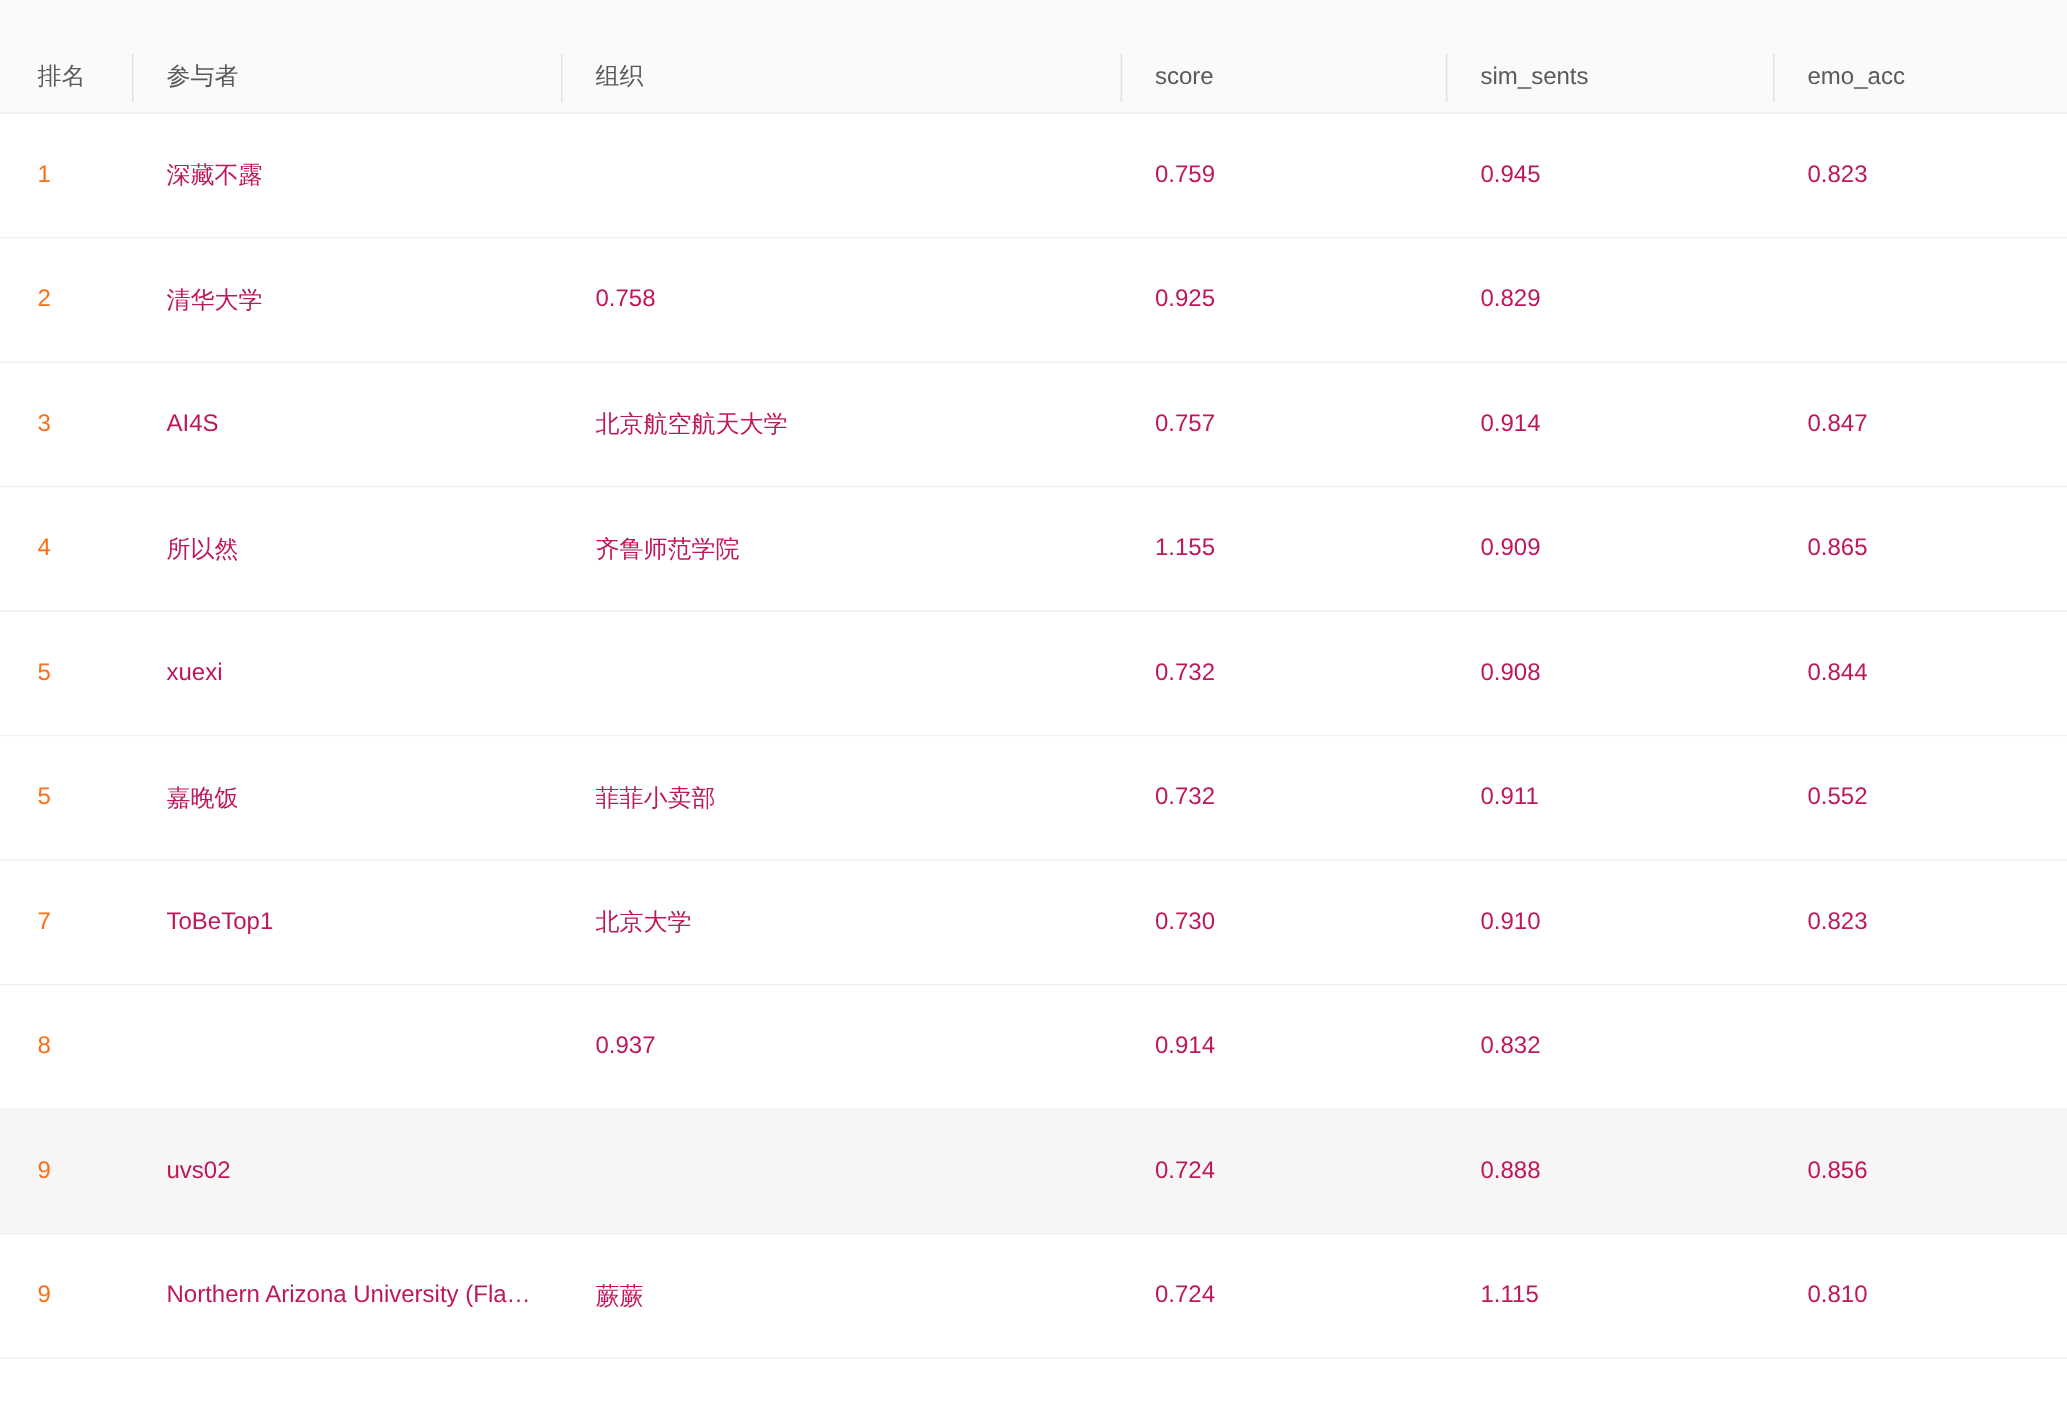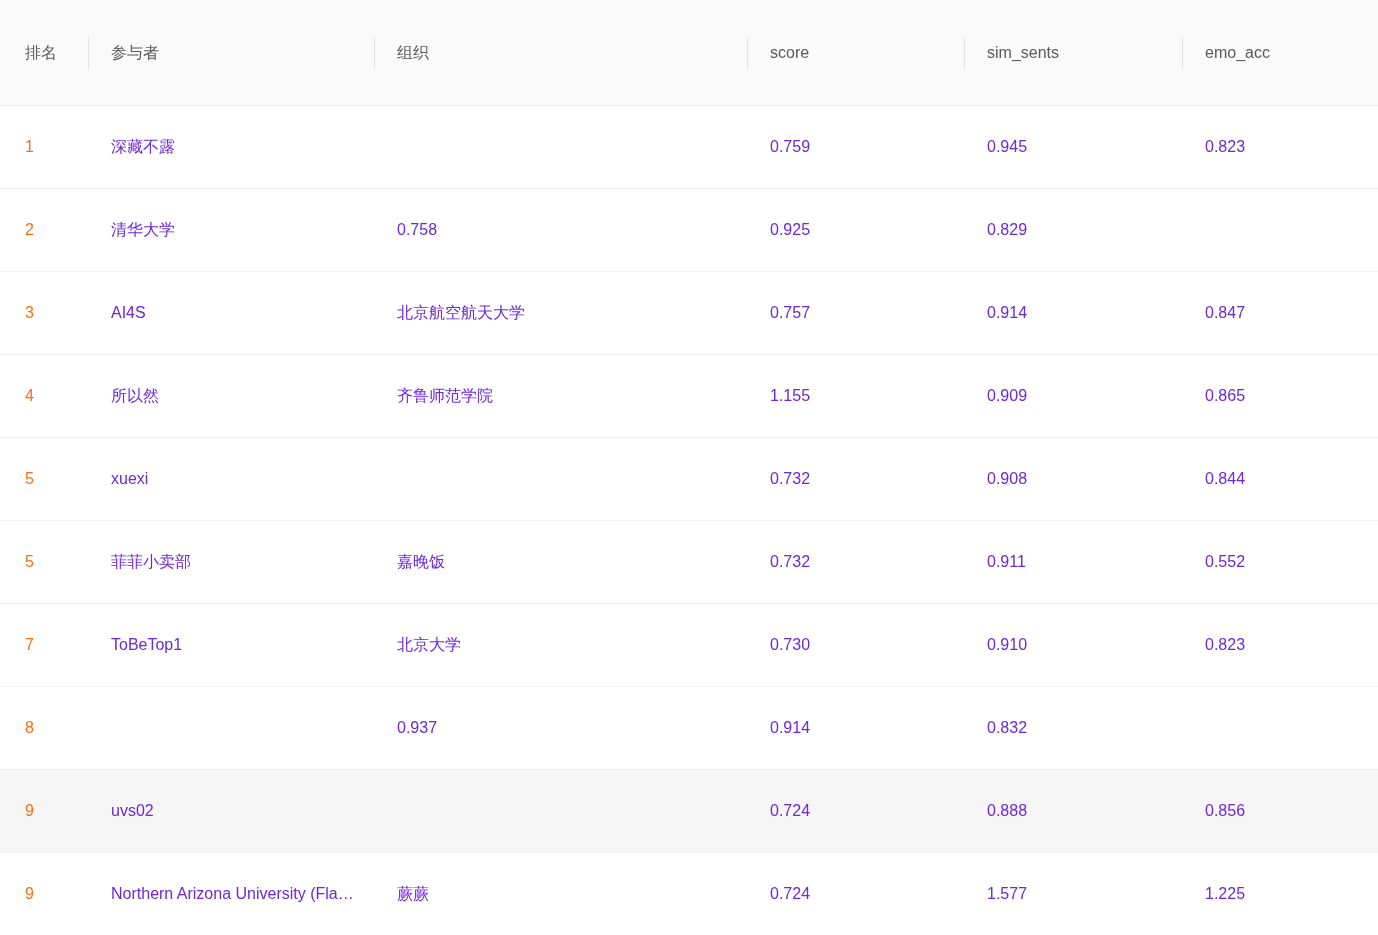--- a/index.html
+++ b/index.html
@@ -6,21 +6,21 @@
   html, body {
     width: 1378px; height: 935px;
     background: #ffffff;
     font-family: "Liberation Sans", "DejaVu Sans", sans-serif;
     overflow: hidden;
   }
   .table { width: 1378px; }
   .thead {
     display: grid;
     grid-template-columns: 89px 286px 373px 217px 218px 195px;
-    height: 106px;
+    height: 76px;
     background: var(--header-bg, #fafafa);
     border-bottom: 1px solid #f0f0f0;
     align-items: center;
   }
   .th {
     position: relative;
     font-size: 16px;
     color: #5a5a5a;
     padding-left: 22px;
     white-space: nowrap;
@@ -41,21 +41,21 @@
     display: grid;
     grid-template-columns: 89px 286px 373px 217px 218px 195px;
     height: 83px;
     align-items: center;
     border-bottom: 1px solid #f0f0f0;
     background: #ffffff;
   }
   .tr.highlight { background: #f6f6f6; }
   .td {
     font-size: 16px;
-    color: #6d28d9;
+    color: #be185d;
     padding-left: 22px;
     white-space: nowrap;
     overflow: hidden;
     text-overflow: ellipsis;
   }
   .td.col-rank {
     padding-left: 25px;
     color: var(--rank-accent, #fa6e14);
   }
 </style>
@@ -106,22 +106,22 @@
       <div class="tr">
     <div class="td col-rank">5</div>
     <div class="td">xuexi</div>
     <div class="td"></div>
     <div class="td">0.732</div>
     <div class="td">0.908</div>
     <div class="td">0.844</div>
   </div>
       <div class="tr">
     <div class="td col-rank">5</div>
+    <div class="td">嘉晚饭</div>
     <div class="td">菲菲小卖部</div>
-    <div class="td">嘉晚饭</div>
     <div class="td">0.732</div>
     <div class="td">0.911</div>
     <div class="td">0.552</div>
   </div>
       <div class="tr">
     <div class="td col-rank">7</div>
     <div class="td">ToBeTop1</div>
     <div class="td">北京大学</div>
     <div class="td">0.730</div>
     <div class="td">0.910</div>
@@ -140,17 +140,17 @@
     <div class="td"></div>
     <div class="td">0.724</div>
     <div class="td">0.888</div>
     <div class="td">0.856</div>
   </div>
       <div class="tr">
     <div class="td col-rank">9</div>
     <div class="td">Northern Arizona University (Fla…</div>
     <div class="td">蕨蕨</div>
     <div class="td">0.724</div>
-    <div class="td">1.577</div>
-    <div class="td">1.225</div>
+    <div class="td">1.115</div>
+    <div class="td">0.810</div>
   </div>
     </div>
 </div>
 
 </body></html>

